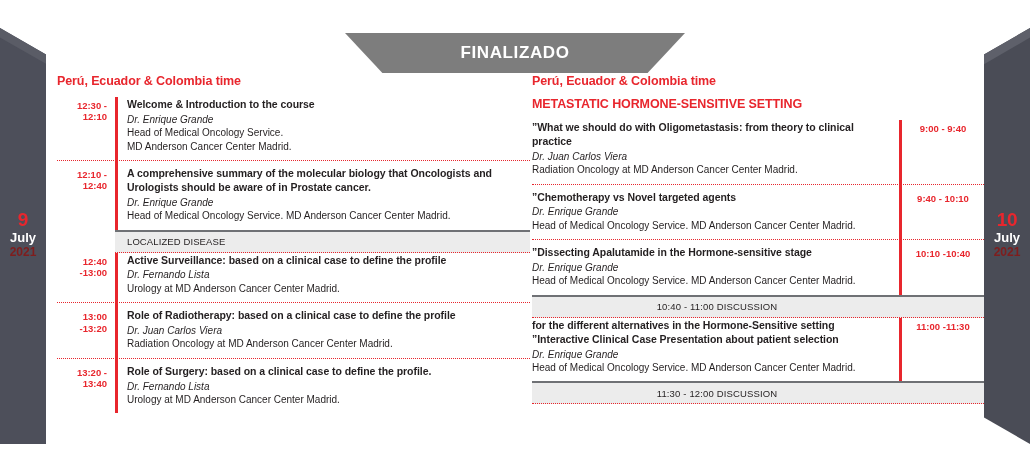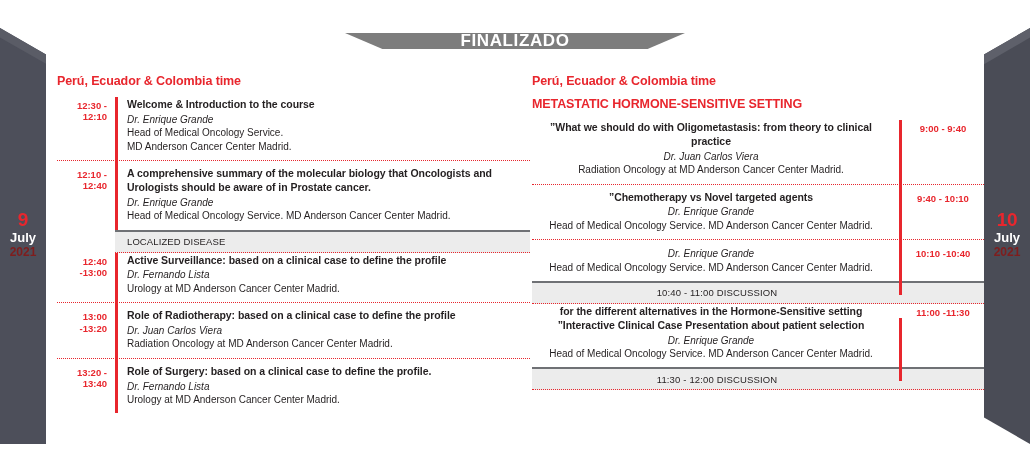--- a/index.html
+++ b/index.html
@@ -82,21 +82,21 @@
     color: #7f1d1d;
     margin-top: 1px;
   }
 
   
   .ribbon {
     position: absolute;
     left: 345px;
     top: 33px;
     width: 340px;
-    height: 16px;
+    height: 40px;
     background: #7d7d7d;
     clip-path: polygon(0% 0%, 100% 0%, 89% 100%, 11% 100%);
     display: flex;
     align-items: center;
     justify-content: center;
   }
   .ribbon-label {
     color: #ffffff;
     font-size: 17px;
     font-weight: bold;
@@ -159,21 +159,20 @@
     position: absolute;
     left: 58px;
     width: 3px;
     background: #e8262d;
   }
 
   
   .col.right .row .content {
     flex: 1 1 auto;
     padding-right: 12px;
-    text-align: center;
   }
   .col.right .row .time {
     width: 82px;
     flex: 0 0 82px;
     text-align: center;
     color: #e8262d;
     font-size: 9.5px;
     font-weight: bold;
     box-sizing: border-box;
     line-height: 1.2;
@@ -334,20 +333,21 @@
         <div class="row">
           <div class="content">
             <p class="talk-title">”Chemotherapy vs Novel targeted agents</p>
             <p class="speaker">Dr. Enrique Grande</p>
             <p class="affil">Head of Medical Oncology Service. MD Anderson Cancer Center Madrid.</p>
           </div>
           <div class="time">9:40 - 10:10</div>
         </div>
         <div class="row">
           <div class="content">
+            <p class="talk-title">”Dissecting Apalutamide in the Hormone-sensitive stage</p>
             <p class="speaker">Dr. Enrique Grande</p>
             <p class="affil">Head of Medical Oncology Service. MD Anderson Cancer Center Madrid.</p>
           </div>
           <div class="time">10:10 -10:40</div>
         </div>
         <div class="band right-band">
           <span class="band-label">10:40  - 11:00  DISCUSSION</span>
         </div>
         <div class="row first">
           <div class="content">

